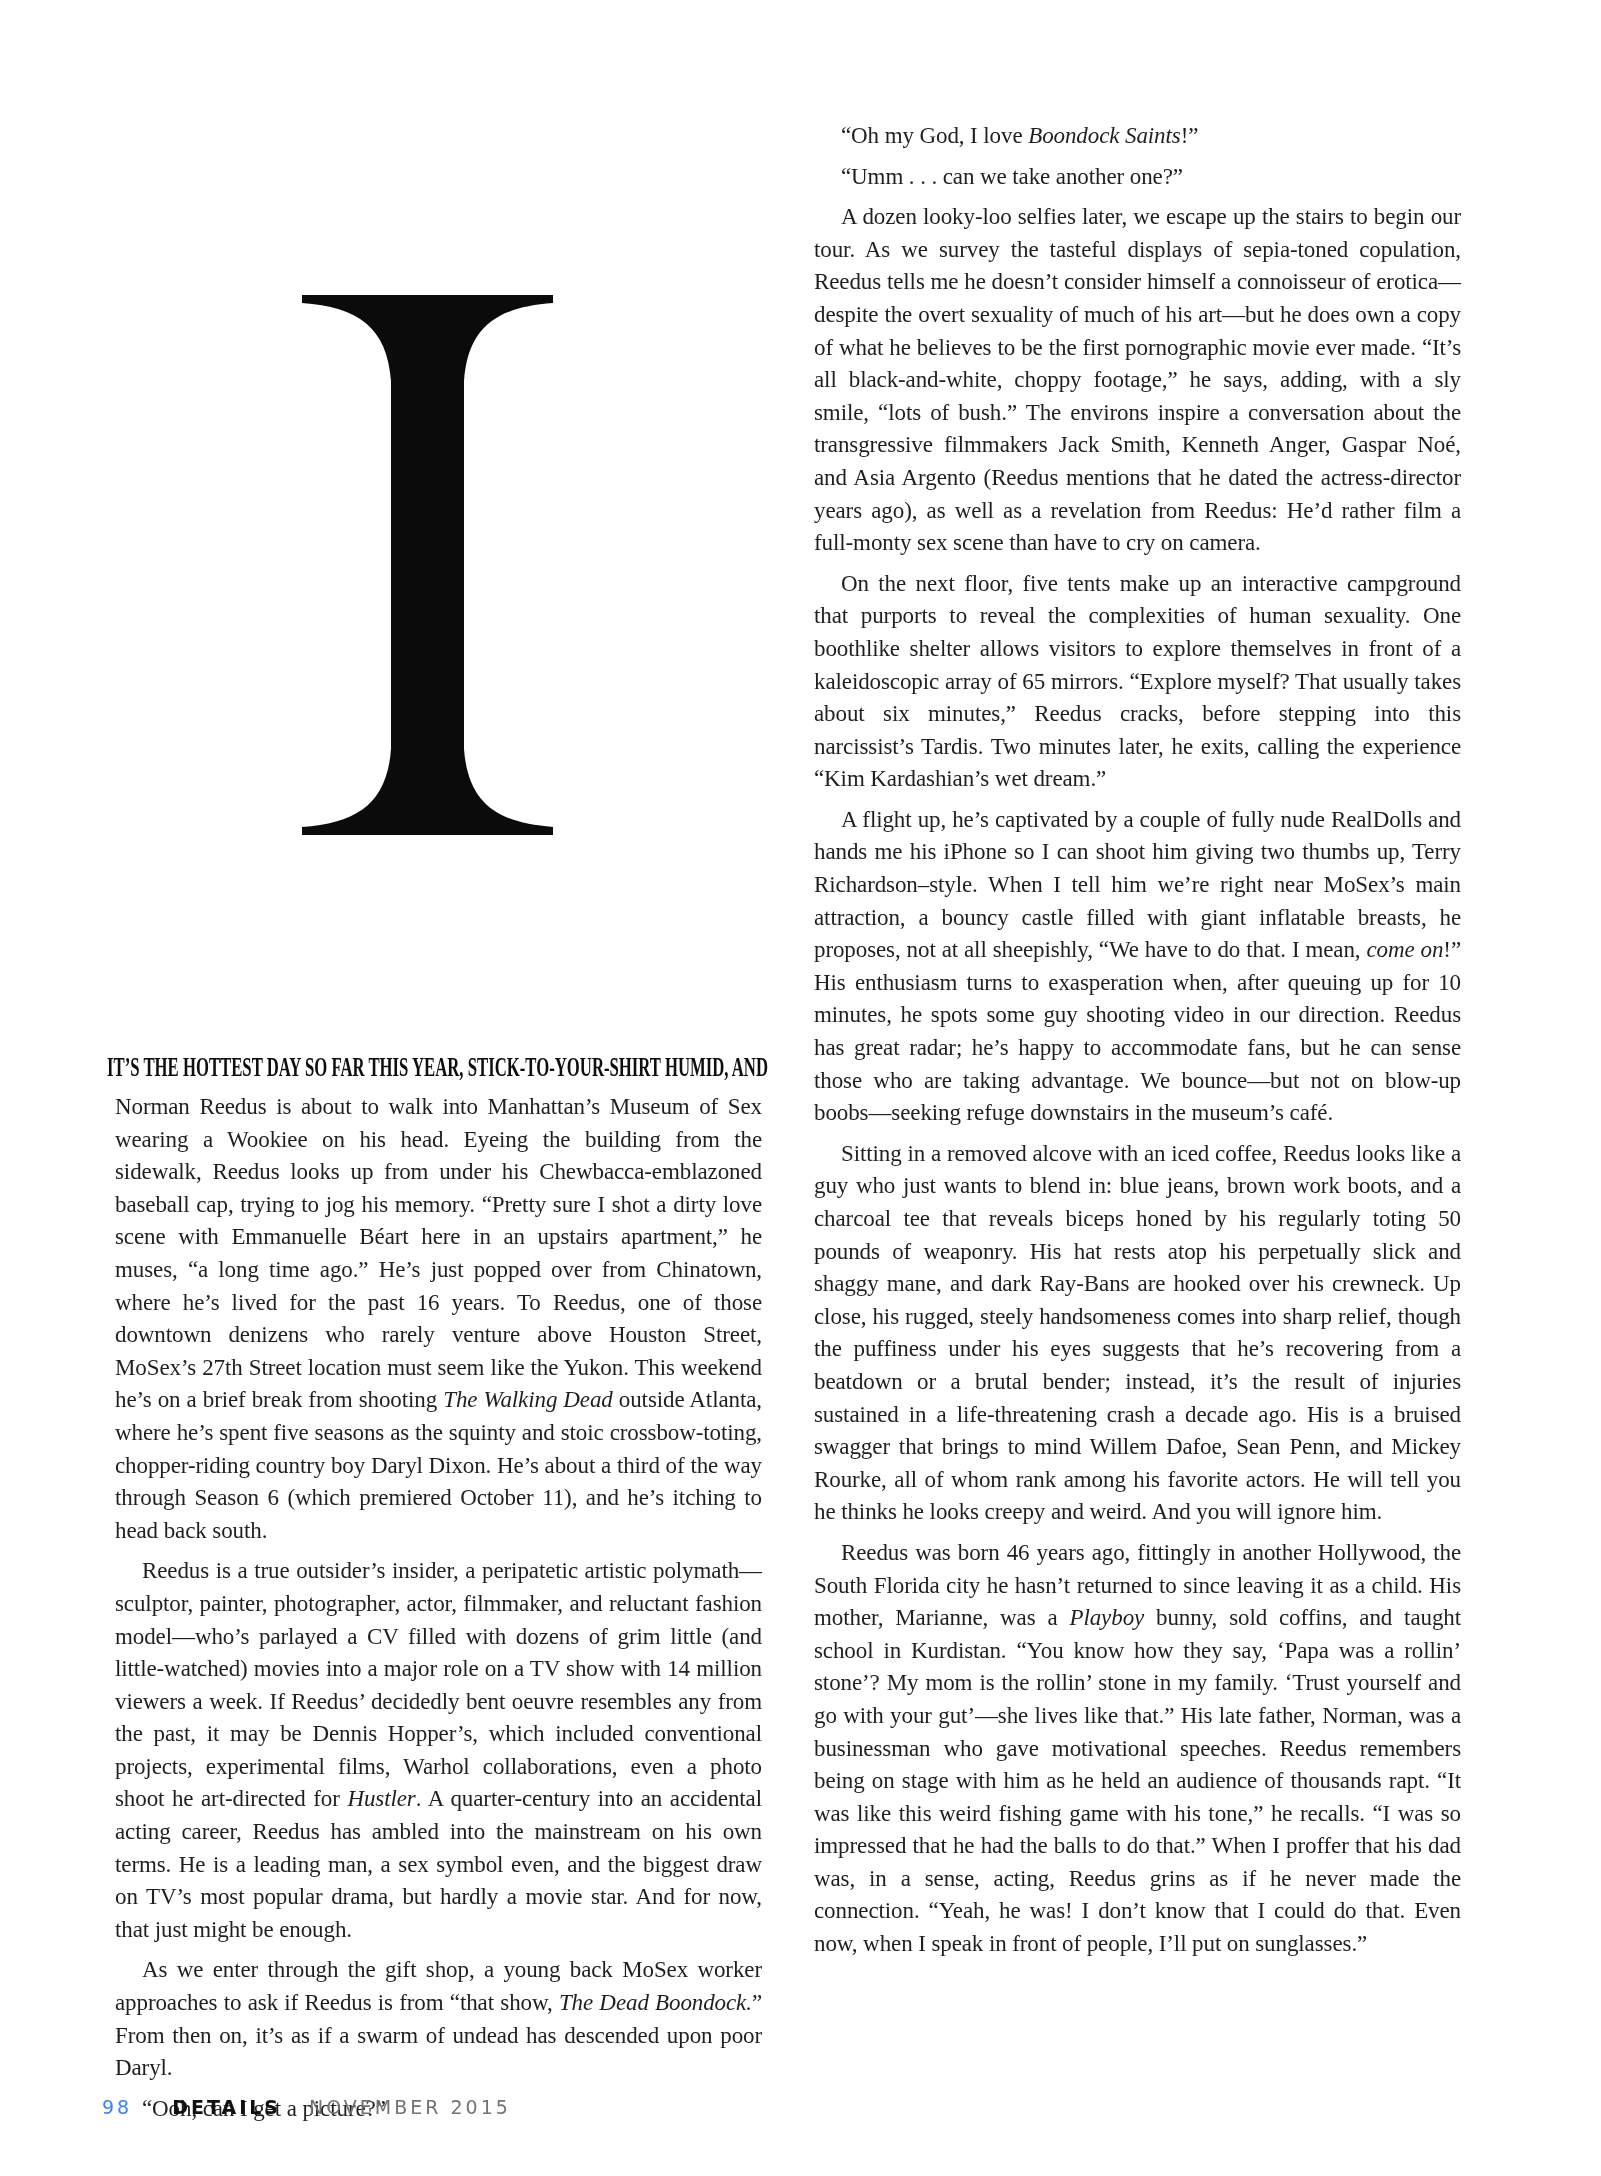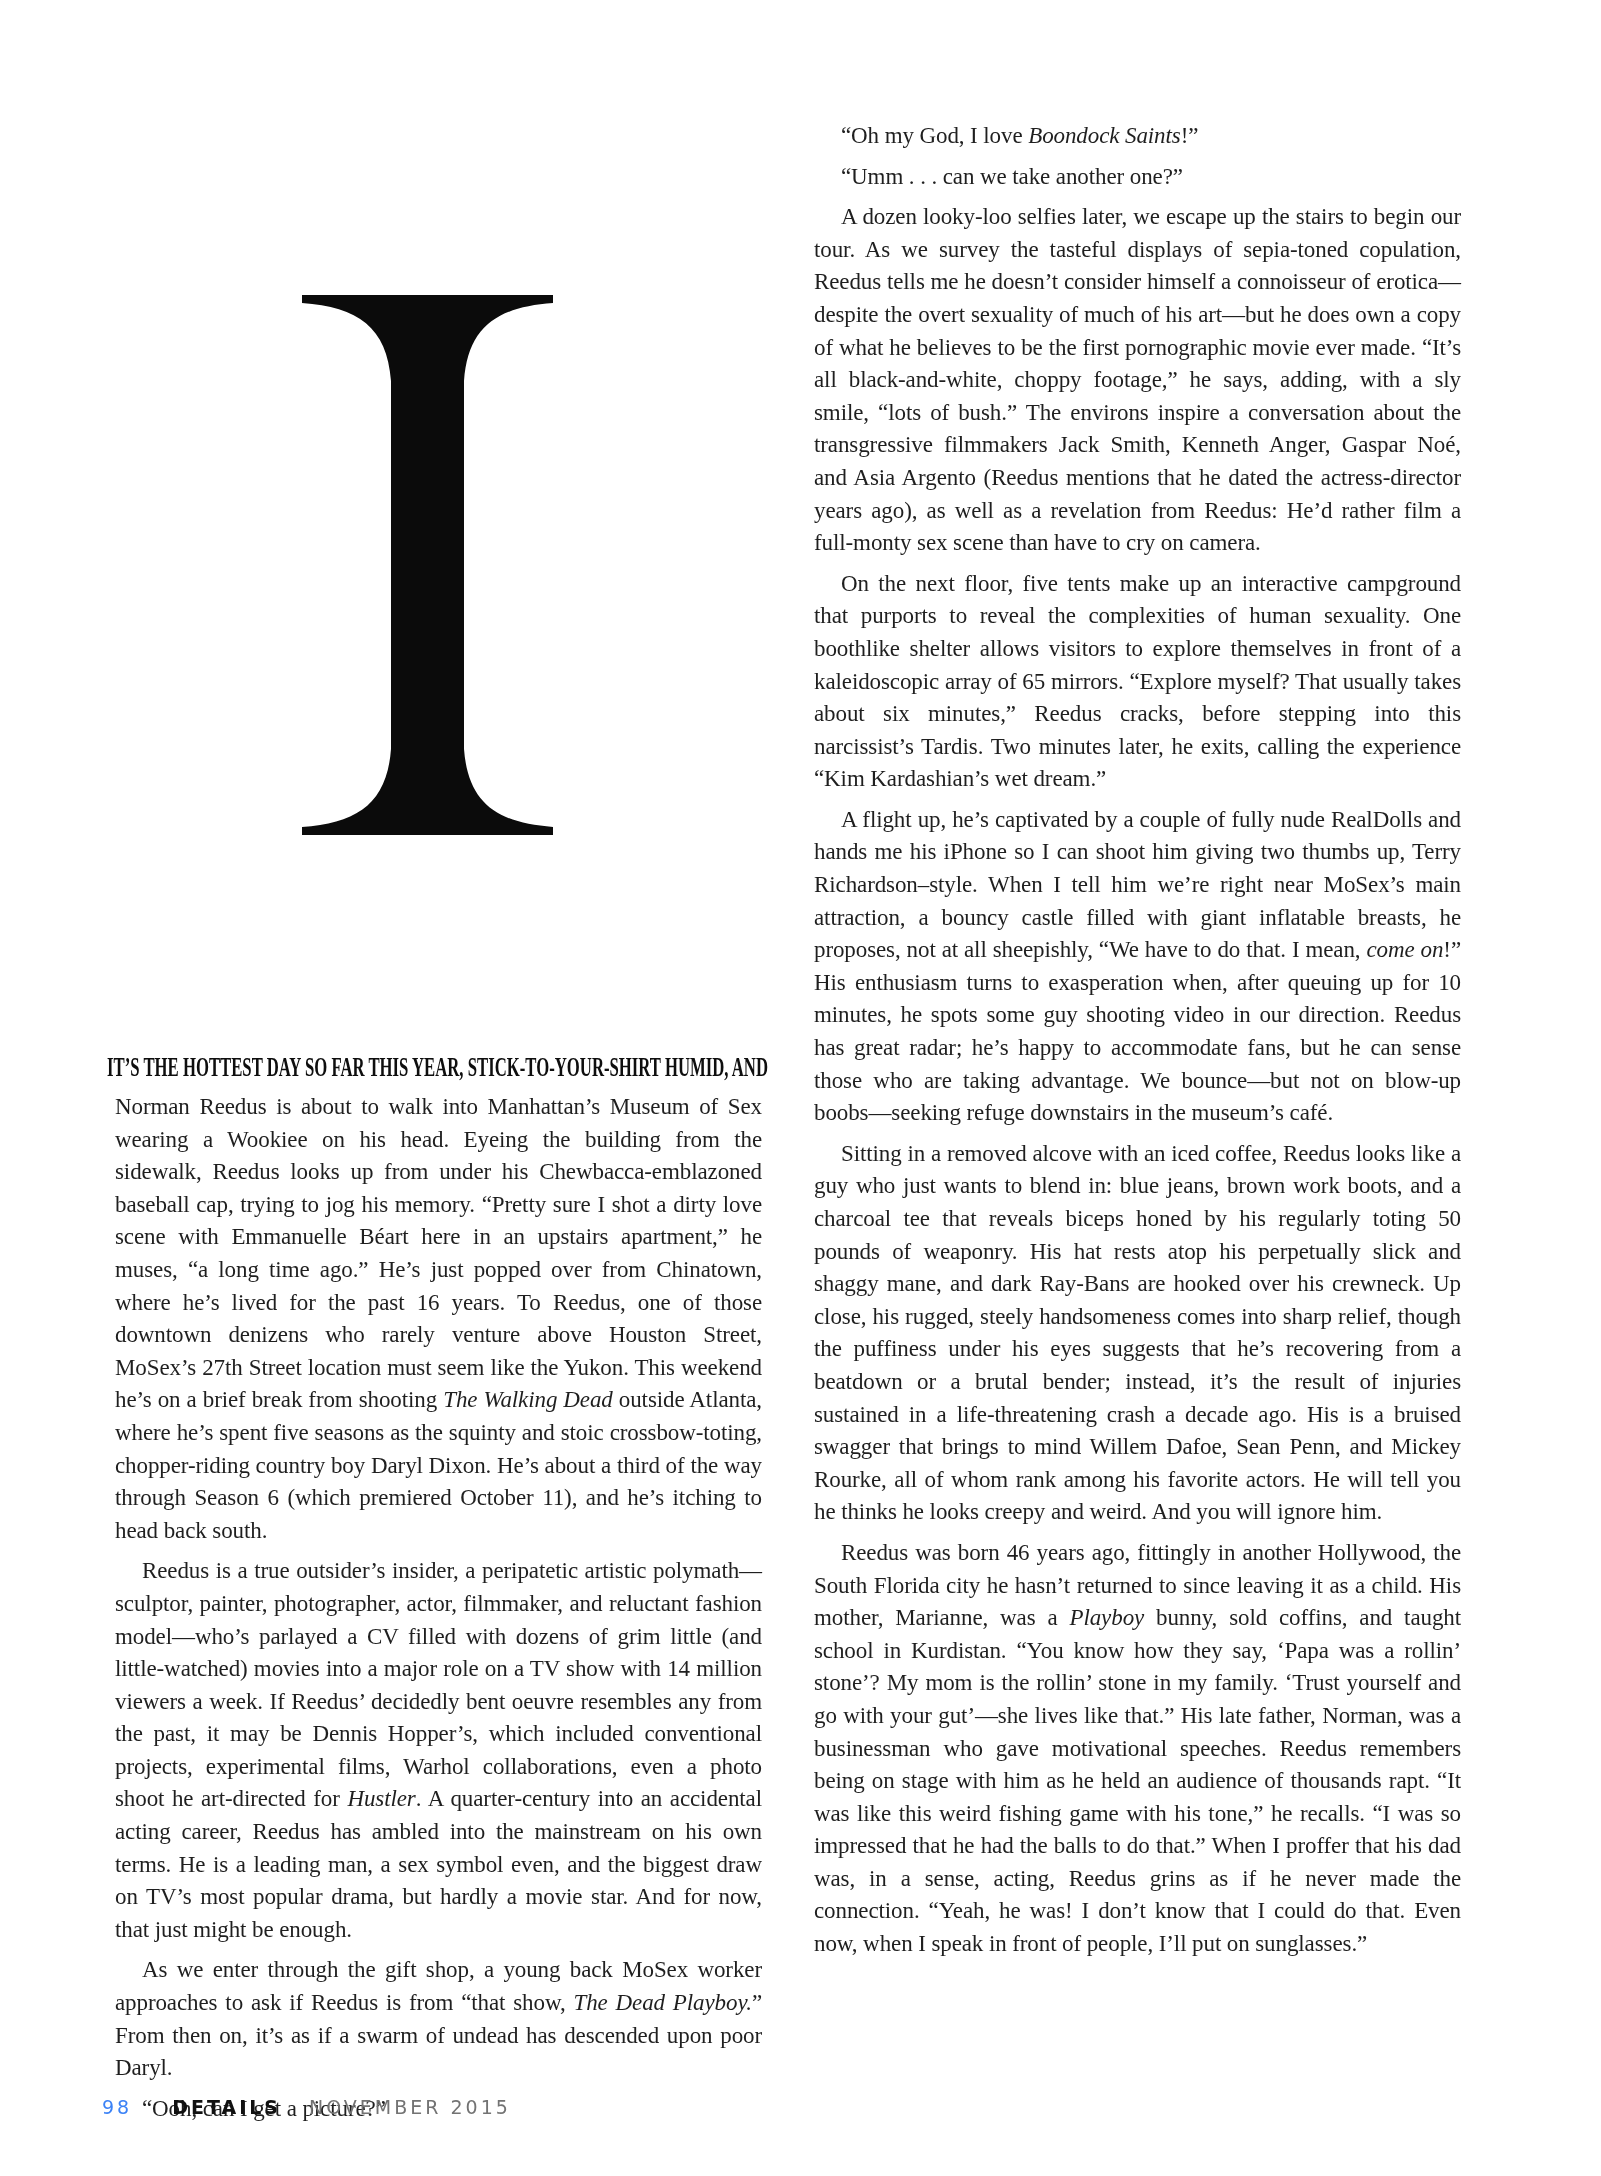--- a/index.html
+++ b/index.html
@@ -75,21 +75,21 @@
 
   </div>
 
   <div class="col col-left">
     <svg class="leadin-svg" width="663" height="30">
       <text x="0" y="23" textLength="661" lengthAdjust="spacingAndGlyphs" class="leadin-text">IT’S THE HOTTEST DAY SO FAR THIS YEAR, STICK-TO-YOUR-SHIRT HUMID, AND</text>
     </svg>
     <div class="paras">
         <p><span>Norman Reedus is about to walk into Manhattan’s Museum of Sex wearing a Wookiee on his head. Eyeing the building from the sidewalk, Reedus looks up from under his Chewbacca-emblazoned baseball cap, trying to jog his memory. “Pretty sure I shot a dirty love scene with Emmanuelle Béart here in an upstairs apartment,” he muses, “a long time ago.” He’s just popped over from Chinatown, where he’s lived for the past 16 years. To Reedus, one of those downtown denizens who rarely venture above Houston Street, MoSex’s 27th Street location must seem like the Yukon. This weekend he’s on a brief break from shooting </span><span class="it">The Walking Dead</span><span> outside Atlanta, where he’s spent five seasons as the squinty and stoic crossbow-toting, chopper-riding country boy Daryl Dixon. He’s about a third of the way through Season 6 (which premiered October 11), and he’s itching to head back south.</span></p>
         <p class="indent"><span>Reedus is a true outsider’s insider, a peripatetic artistic polymath—sculptor, painter, photographer, actor, filmmaker, and reluctant fashion model—who’s parlayed a CV filled with dozens of grim little (and little-watched) movies into a major role on a TV show with 14 million viewers a week. If Reedus’ decidedly bent oeuvre resembles any from the past, it may be Dennis Hopper’s, which included conventional projects, experimental films, Warhol collaborations, even a photo shoot he art-directed for </span><span class="it">Hustler</span><span>. A quarter-century into an accidental acting career, Reedus has ambled into the mainstream on his own terms. He is a leading man, a sex symbol even, and the biggest draw on TV’s most popular drama, but hardly a movie star. And for now, that just might be enough.</span></p>
-        <p class="indent"><span>As we enter through the gift shop, a young back MoSex worker approaches to ask if Reedus is from “that show, </span><span class="it">The Dead Playboy.</span><span>” From then on, it’s as if a swarm of undead has descended upon poor Daryl.</span></p>
+        <p class="indent"><span>As we enter through the gift shop, a young back MoSex worker approaches to ask if Reedus is from “that show, </span><span class="it">The Dead Boondock.</span><span>” From then on, it’s as if a swarm of undead has descended upon poor Daryl.</span></p>
         <p class="indent"><span>“Ooh, can I get a picture?”</span></p>
       </div>
   </div>
 
   <div class="col col-right">
     <div class="paras">
         <p class="indent"><span>“Oh my God, I love </span><span class="it">Boondock Saints</span><span>!”</span></p>
         <p class="indent"><span>“Umm . . . can we take another one?”</span></p>
         <p class="indent"><span>A dozen looky-loo selfies later, we escape up the stairs to begin our tour. As we survey the tasteful displays of sepia-toned copulation, Reedus tells me he doesn’t consider himself a connoisseur of erotica—despite the overt sexuality of much of his art—but he does own a copy of what he believes to be the first pornographic movie ever made. “It’s all black-and-white, choppy footage,” he says, adding, with a sly smile, “lots of bush.” The environs inspire a conversation about the transgressive filmmakers Jack Smith, Kenneth Anger, Gaspar Noé, and Asia Argento (Reedus mentions that he dated the actress-director years ago), as well as a revelation from Reedus: He’d rather film a full-monty sex scene than have to cry on camera.</span></p>
         <p class="indent"><span>On the next floor, five tents make up an interactive campground that purports to reveal the complexities of human sexuality. One boothlike shelter allows visitors to explore themselves in front of a kaleidoscopic array of 65 mirrors. “Explore myself? That usually takes about six minutes,” Reedus cracks, before stepping into this narcissist’s Tardis. Two minutes later, he exits, calling the experience “Kim Kardashian’s wet dream.”</span></p>

